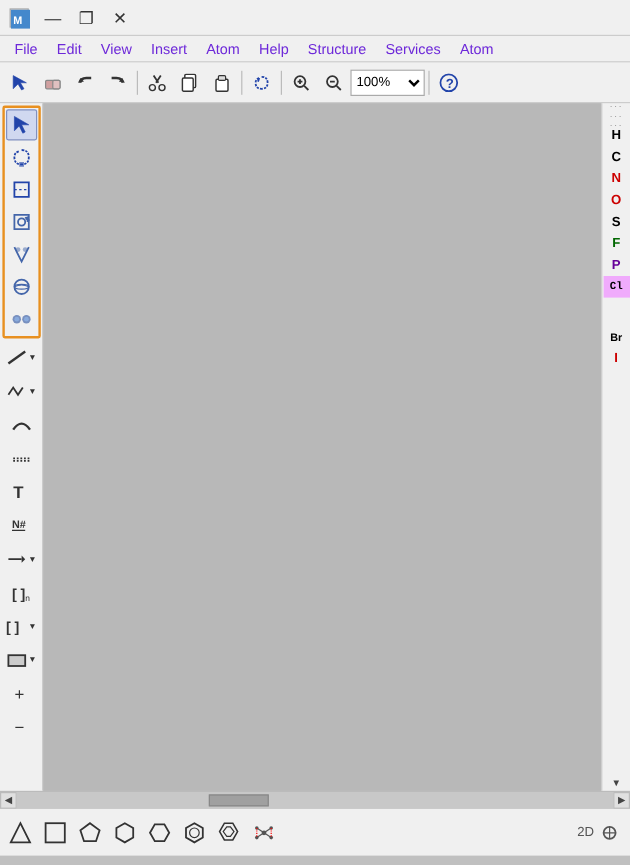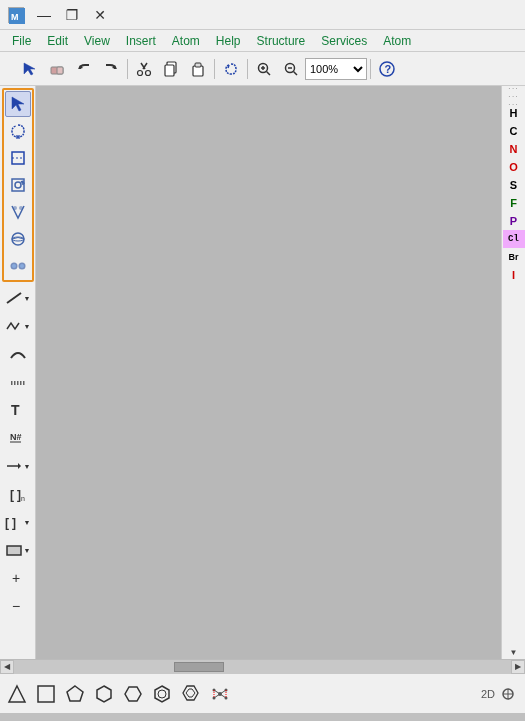--- a/index.html
+++ b/index.html
@@ -54,35 +54,35 @@
       height: 22px;
       background: #f0f0f0;
       display: flex;
       align-items: center;
       padding: 0 4px;
       border-bottom: 1px solid #ccc;
     }
     .menu-item {
       padding: 2px 8px;
       font-size: 12px;
-      color: #15803d;
+      color: #6d28d9;
       cursor: pointer;
       height: 100%;
       display: flex;
       align-items: center;
     }
 
     
     #toolbar {
       width: 100%;
       height: 34px;
       background: #f0f0f0;
       display: flex;
       align-items: center;
-      padding: 2px 17px;
+      padding: 2px 4px;
       border-bottom: 1px solid #ccc;
       gap: 1px;
     }
     .toolbar-btn {
       width: 26px;
       height: 26px;
       border: 1px solid transparent;
       background: transparent;
       cursor: pointer;
       display: flex;
@@ -584,21 +584,21 @@
     </div>
 
     <div class="atom-btn">H</div>
     <div class="atom-btn">C</div>
     <div class="atom-btn red">N</div>
     <div class="atom-btn red">O</div>
     <div class="atom-btn">S</div>
     <div class="atom-btn green">F</div>
     <div class="atom-btn purple">P</div>
     <div class="atom-btn selected" style="font-size:9px;">Cl</div>
-    <div class="atom-btn" style="font-size:9px;">Br</div>
+    <div class="atom-btn" style="font-size:9px;margin-top:24px;">Br</div>
     <div class="atom-btn red">I</div>
 
     <div class="right-scroll-btn" style="margin-top:auto;">▼</div>
   </div>
 </div>
 
 <div id="h-scrollbar">
   <div class="scroll-arrow">◀</div>
   <div class="scroll-track">
     <div class="scroll-thumb"></div>

